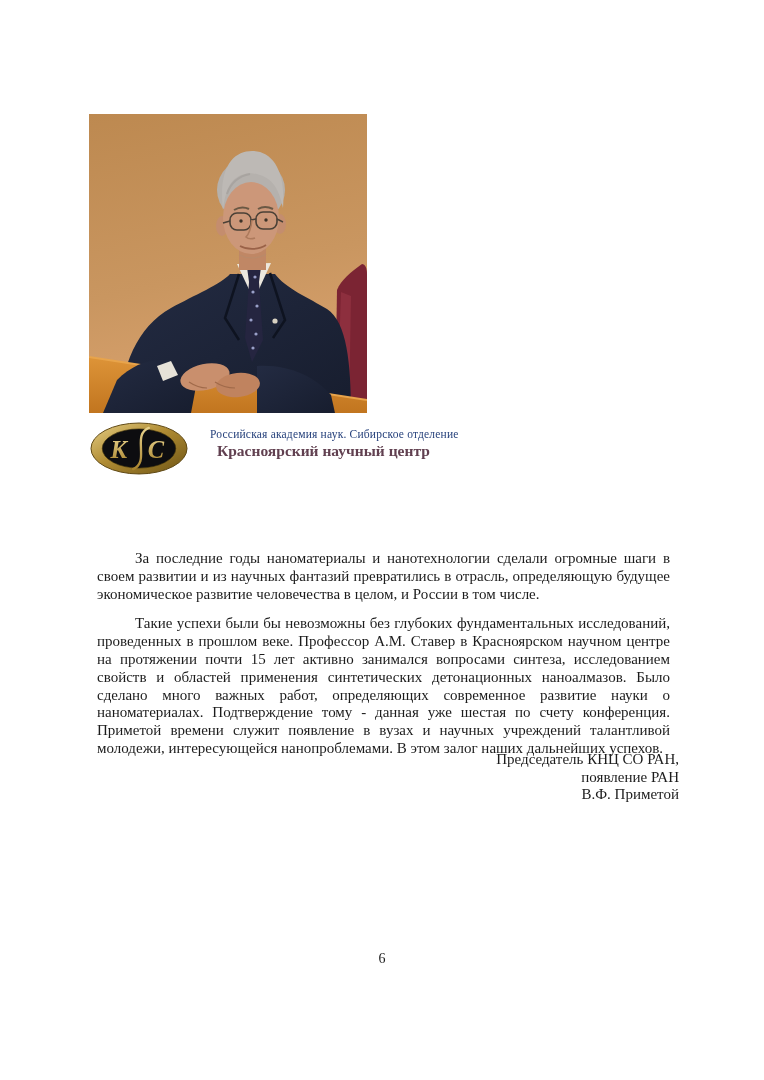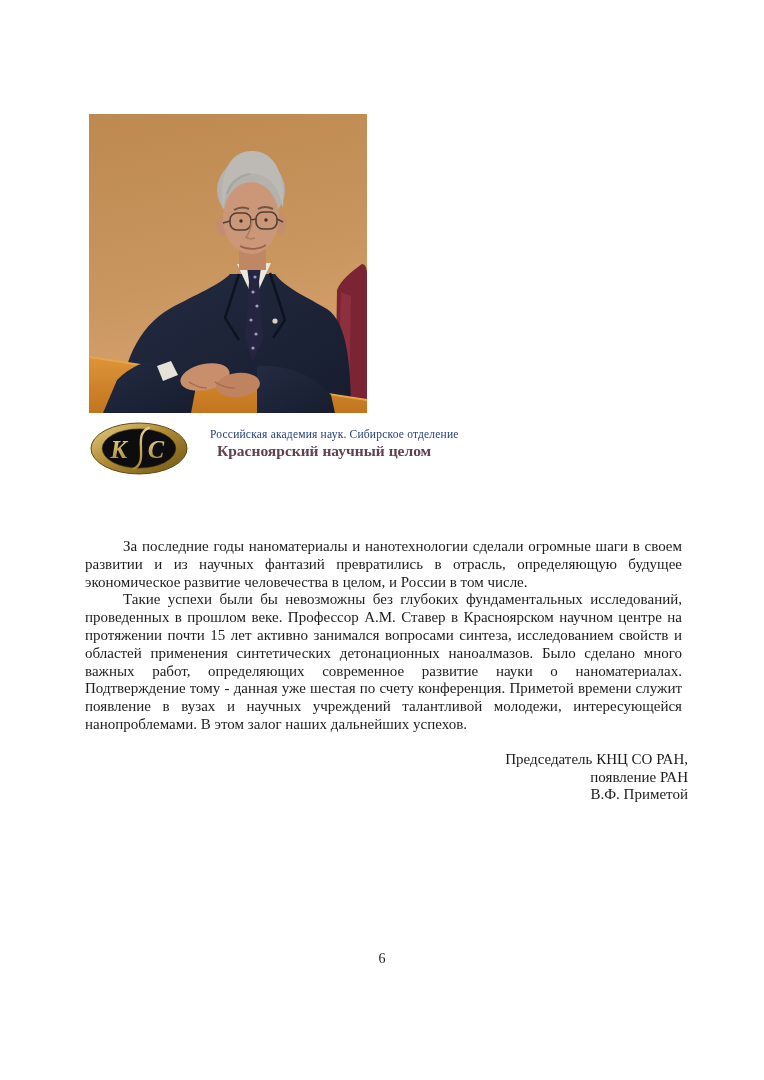--- a/index.html
+++ b/index.html
@@ -32,25 +32,25 @@
     font-size: 15.5px; color: #614050; font-weight: 600;
     margin-top: 2px; padding-left: 7px;
     font-family: "Liberation Serif", serif;
   }
 
   
   .body-text {
     position: absolute; left: 85px; top: 538px; width: 597px;
     text-align: justify; font-size: 15px; line-height: 17.8px;
   }
-  .body-text p { margin: 0; text-indent: 38px; }
+  .body-text p { margin: 12px; text-indent: 38px; }
 
   
   .signature {
-    position: absolute; right: 76px; top: 751px;
+    position: absolute; right: 85px; top: 751px;
     text-align: right; font-size: 15px; line-height: 17.6px;
   }
 
   
   .page-number {
     position: absolute; left: 0; top: 951px; width: 100%;
     text-align: center; font-size: 14px;
   }
 </style>
 </head>
@@ -151,21 +151,21 @@
         </linearGradient>
       </defs>
       <ellipse cx="50" cy="28" rx="49" ry="26" fill="url(#goldRing)" stroke="#5d4712" stroke-width="1"></ellipse>
       <ellipse cx="50" cy="28" rx="37.5" ry="20" fill="#0d0d10" stroke="#3a2e0a" stroke-width="0.6"></ellipse>
       <text x="21" y="38" font-family="Liberation Serif, serif" font-size="25" font-weight="bold" font-style="italic" fill="url(#goldText)">К</text>
       <text x="59" y="38" font-family="Liberation Serif, serif" font-size="25" font-weight="bold" font-style="italic" fill="url(#goldText)">С</text>
       <path d="M60 7 C50 11 52 22 52 28 C52 34 54 45 44 49" fill="none" stroke="url(#goldText)" stroke-width="2.4" stroke-linecap="round"></path>
     </svg>
     <div class="org-lines">
       <div class="org-line1">Российская академия наук. Сибирское отделение</div>
-      <div class="org-line2">Красноярский научный целом</div>
+      <div class="org-line2">Красноярский научный центр</div>
     </div>
   </div>
 
   <div class="body-text">
     <p>За последние годы наноматериалы и нанотехнологии сделали огромные шаги в своем развитии и из научных фантазий превратились в отрасль, определяющую будущее экономическое развитие человечества в целом, и России в том числе.</p>
     <p>Такие успехи были бы невозможны без глубоких фундаментальных исследований, проведенных в прошлом веке. Профессор А.М. Ставер в Красноярском научном центре на протяжении почти 15 лет активно занимался вопросами синтеза, исследованием свойств и областей применения синтетических детонационных наноалмазов. Было сделано много важных работ, определяющих современное развитие науки о наноматериалах. Подтверждение тому - данная уже шестая по счету конференция. Приметой времени служит появление в вузах и научных учреждений талантливой молодежи, интересующейся нанопроблемами. В этом залог наших дальнейших успехов.</p>
   </div>
 
   <div class="signature">
     <div>Председатель КНЦ СО РАН,</div>

